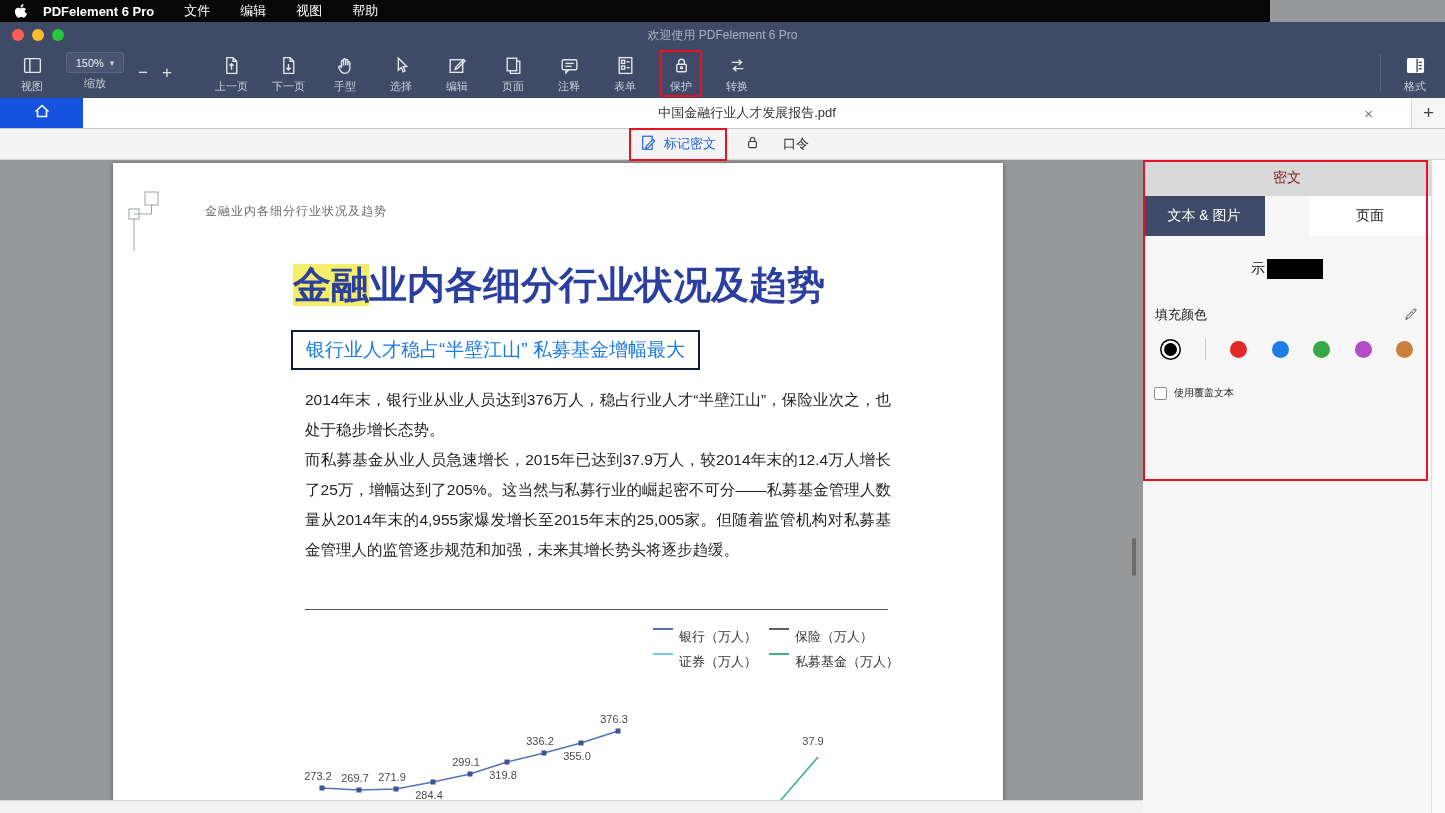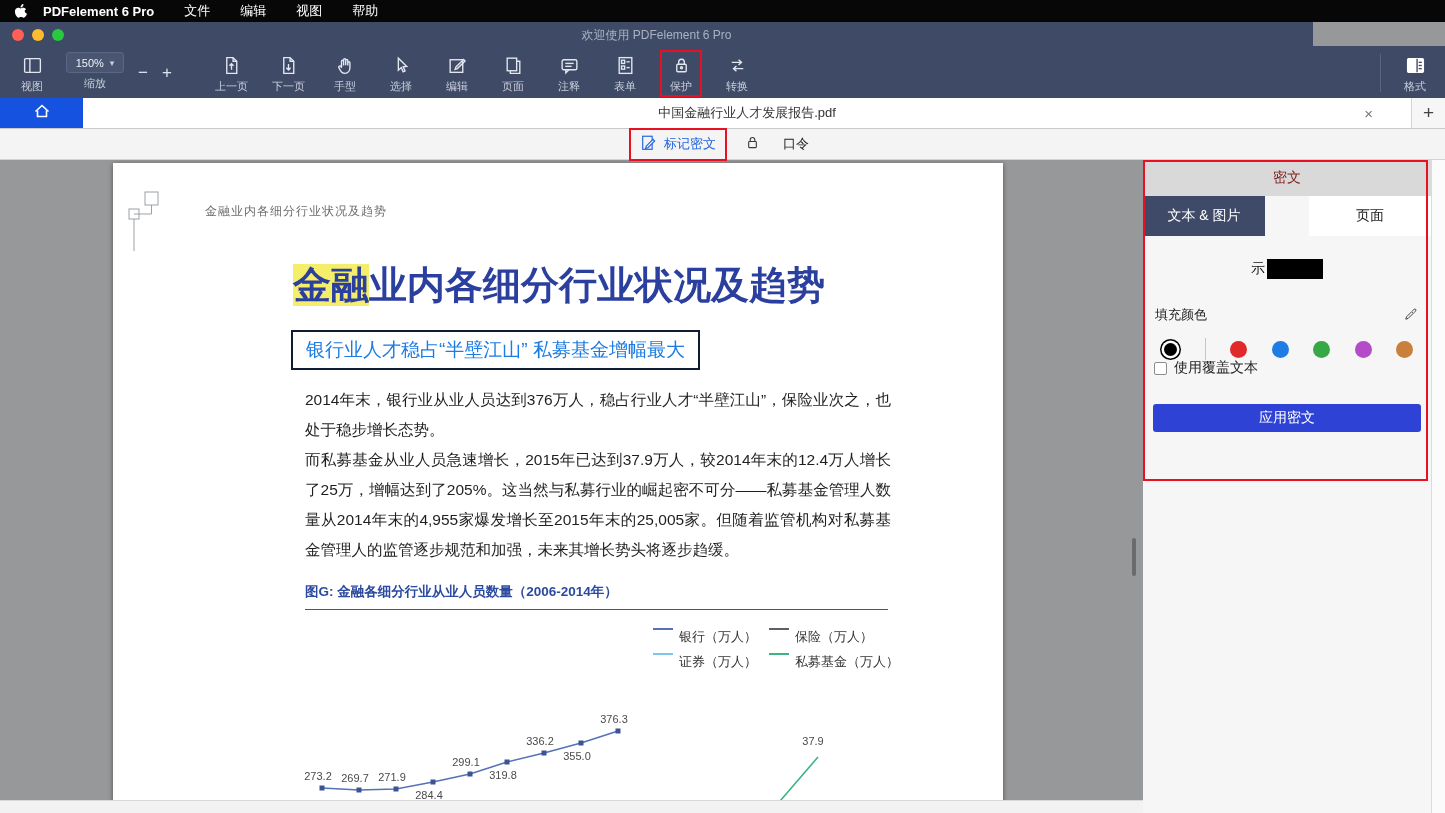--- a/index.html
+++ b/index.html
@@ -1,26 +1,26 @@
 <!DOCTYPE html>
 <html><head>
 <meta charset="utf-8">
 <style>
   *{margin:0;padding:0;box-sizing:border-box;}
   html,body{width:1445px;height:813px;}
   body{font-family:"Liberation Sans","DejaVu Sans",sans-serif;position:relative;background:#97989a;overflow:hidden;color:#222;}
 
   
-  .menubar{position:absolute;left:0;top:0;width:1445px;height:22px;background:#070707;display:flex;align-items:center;color:#fff;font-size:13px;}
+  .menubar{position:absolute;left:0;top:0;width:1270px;height:22px;background:#070707;display:flex;align-items:center;color:#fff;font-size:13px;}
   .menubar .apple{margin-left:14px;display:flex;align-items:center;}
   .menubar .app-name{font-weight:bold;margin-left:16px;}
   .menubar .menu-item{margin-left:30px;}
 
   
-  .titlebar{position:absolute;left:0;top:22px;width:1313px;height:24px;background:#3f4a66;}
+  .titlebar{position:absolute;left:0;top:22px;width:1445px;height:24px;background:#3f4a66;}
   .traffic{position:absolute;top:7px;width:12px;height:12px;border-radius:50%;}
   .t-red{left:12px;background:#ff5f57;}
   .t-yellow{left:32px;background:#febc2e;}
   .t-green{left:52px;background:#28c840;}
   .win-title{position:absolute;left:0;right:0;top:5px;text-align:center;font-size:12px;color:#a9b1c3;}
 
   
   .toolbar{position:absolute;left:0;top:46px;width:1445px;height:52px;background:#3f4a66;}
   .tb-item{display:flex;flex-direction:column;align-items:center;gap:3px;min-width:36px;position:relative;padding:0 2px;}
   .tb-icon{height:24px;display:flex;align-items:flex-end;}
@@ -90,21 +90,21 @@
   .ptab{flex:1;display:flex;align-items:center;justify-content:center;font-size:14px;background:#fff;color:#1c1c1c;cursor:default;}
   .ptab.active{background:#3e4a68;color:#fff;}
   .example-row{margin-top:22px;display:flex;align-items:center;justify-content:center;gap:2px;font-size:14px;color:#111;height:22px;}
   .example-black{width:56px;height:20px;background:#000;}
   .fill-row{margin-top:26px;padding:0 12px;display:flex;align-items:center;justify-content:space-between;font-size:13px;color:#1c1c1c;height:18px;}
   .fill-row svg{stroke:#3a3a3a;fill:none;stroke-width:1.2;}
   .swatches{margin-top:14px;padding:0 18px;display:flex;align-items:center;justify-content:space-between;height:22px;}
   .swatch{width:17px;height:17px;border-radius:50%;cursor:default;}
   .swatch.selected{width:13px;height:13px;box-shadow:0 0 0 2.5px #fff,0 0 0 4px #000;margin:0 3px;}
   .swatch-divider{width:1px;height:22px;background:#c6c6c6;}
-  .overlay-row{margin-top:0;padding:0 11px;display:flex;align-items:center;gap:7px;font-size:14px;color:#1c1c1c;height:16px;}
+  .overlay-row{margin-top:25px;padding:0 11px;display:flex;align-items:center;gap:7px;font-size:10px;color:#1c1c1c;height:16px;}
   .checkbox{width:13px;height:13px;border:1px solid #8d8d8d;background:#fff;border-radius:2px;}
   .apply-btn{display:block;margin:28px 10px 0 10px;width:calc(100% - 20px);height:28px;background:#2e43d6;color:#fff;font-size:14px;border:none;border-radius:3px;font-family:inherit;cursor:default;}
 
   .right-scroll{width:14px;height:653px;background:#fbfbfb;border-left:1px solid #dcdcdc;}
 </style>
 </head>
 <body>
 
 <div class="menubar">
   <span class="apple">
@@ -311,21 +311,20 @@
         <rect x="17" y="1" width="13" height="13"></rect>
         <path d="M23.5 14 V23 H6"></path>
         <rect x="1" y="18" width="10" height="10"></rect>
         <path d="M6 28 V60"></path>
       </svg>
       <div class="header-note">金融业内各细分行业状况及趋势</div>
       <h1 class="doc-title"><span class="hl">金融</span><span>业内各细分行业状况及趋势</span></h1>
       <div class="doc-subtitle">银行业人才稳占“半壁江山” 私募基金增幅最大</div>
       <p class="doc-p p1">2014年末，银行业从业人员达到376万人，稳占行业人才“半壁江山”，保险业次之，也处于稳步增长态势。</p>
       <p class="doc-p p2">而私募基金从业人员急速增长，2015年已达到37.9万人，较2014年末的12.4万人增长了25万，增幅达到了205%。这当然与私募行业的崛起密不可分——私募基金管理人数量从2014年末的4,955家爆发增长至2015年末的25,005家。但随着监管机构对私募基金管理人的监管逐步规范和加强，未来其增长势头将逐步趋缓。</p>
-      <div class="chart-caption">图G: 金融各细分行业从业人员数量（2006-2014年）</div>
       <div class="chart-rule"></div>
       <div class="legend">
         <div class="legend-item">
             <span class="legend-line" style="background: rgb(85, 114, 184);"></span>
             <span>银行（万人）</span>
           </div>
         <div class="legend-item">
             <span class="legend-line" style="background: rgb(93, 96, 102);"></span>
             <span>保险（万人）</span>
           </div>
@@ -391,18 +390,17 @@
         <span class="swatch" style="background: rgb(224, 42, 42);"></span>
         <span class="swatch" style="background: rgb(30, 124, 228);"></span>
         <span class="swatch" style="background: rgb(54, 168, 69);"></span>
         <span class="swatch" style="background: rgb(180, 75, 200);"></span>
         <span class="swatch" style="background: rgb(200, 128, 60);"></span>
       </div>
     <div class="overlay-row">
       <span class="checkbox"></span>
       <span>使用覆盖文本</span>
     </div>
-    <button class="apply-btn">应用密文</button>
     <div class="redbox panel-redbox"></div>
   </div>
 
   <div class="right-scroll"></div>
 </div>
 
 </body></html>

